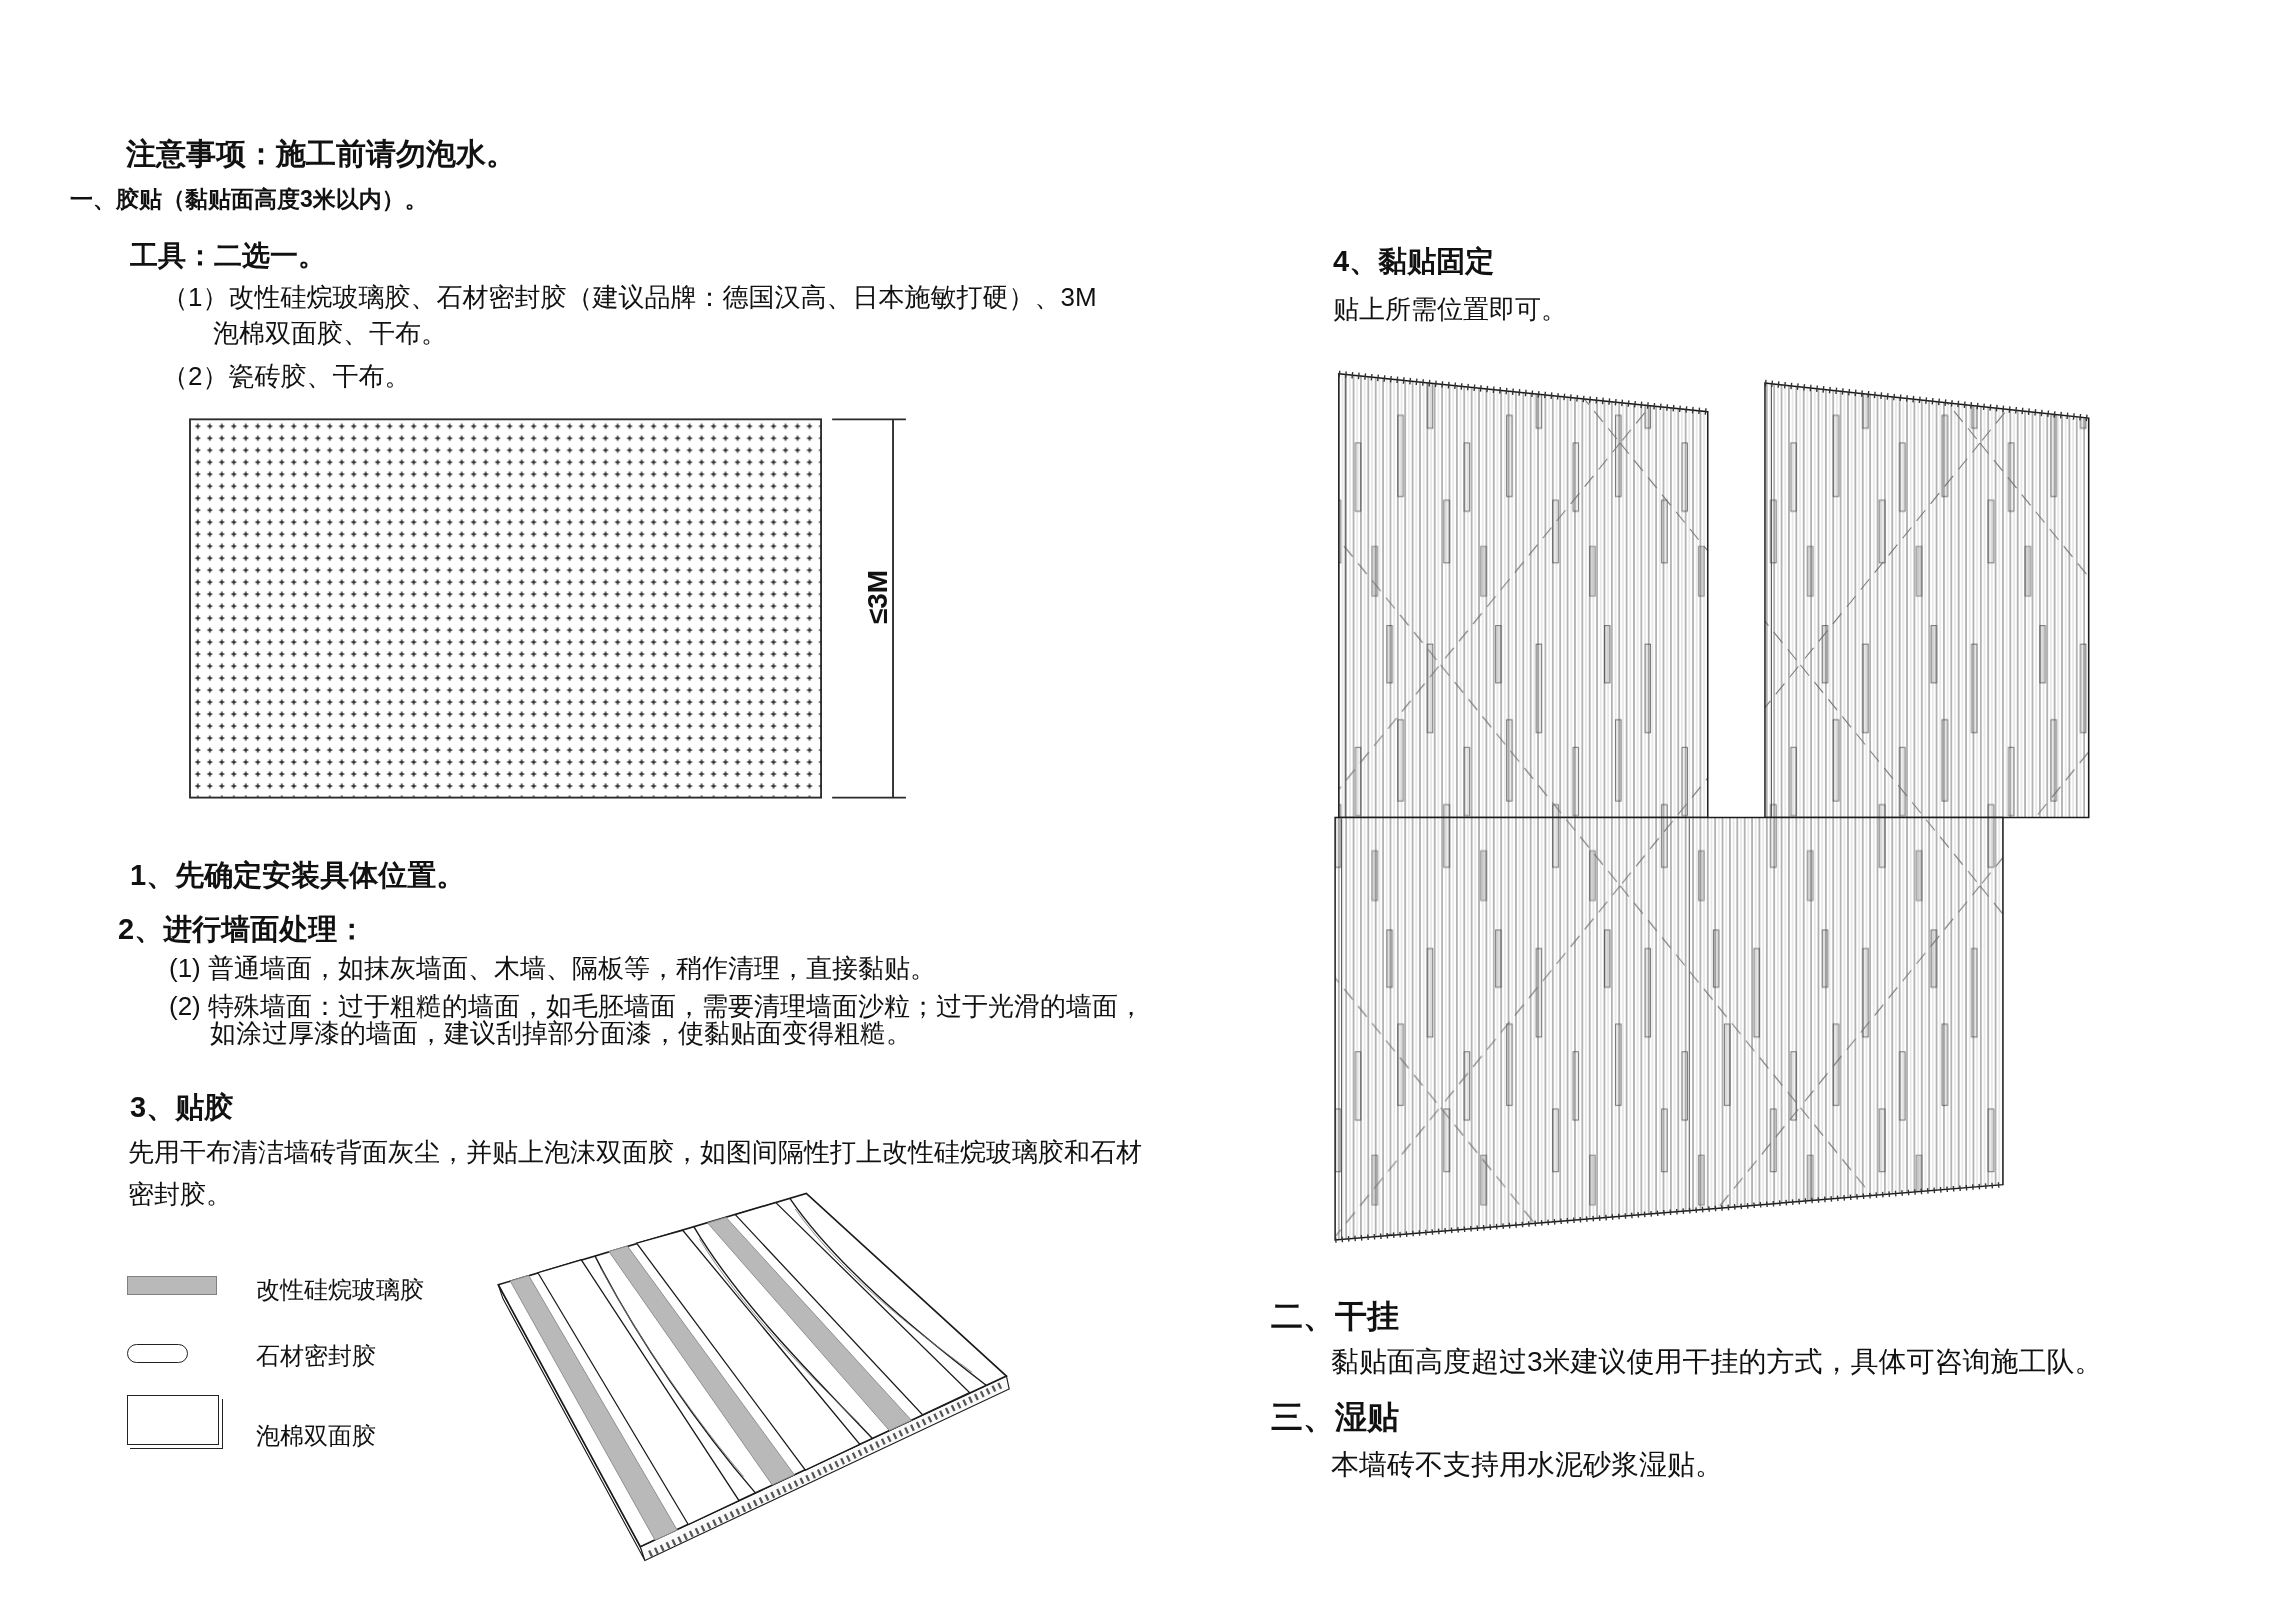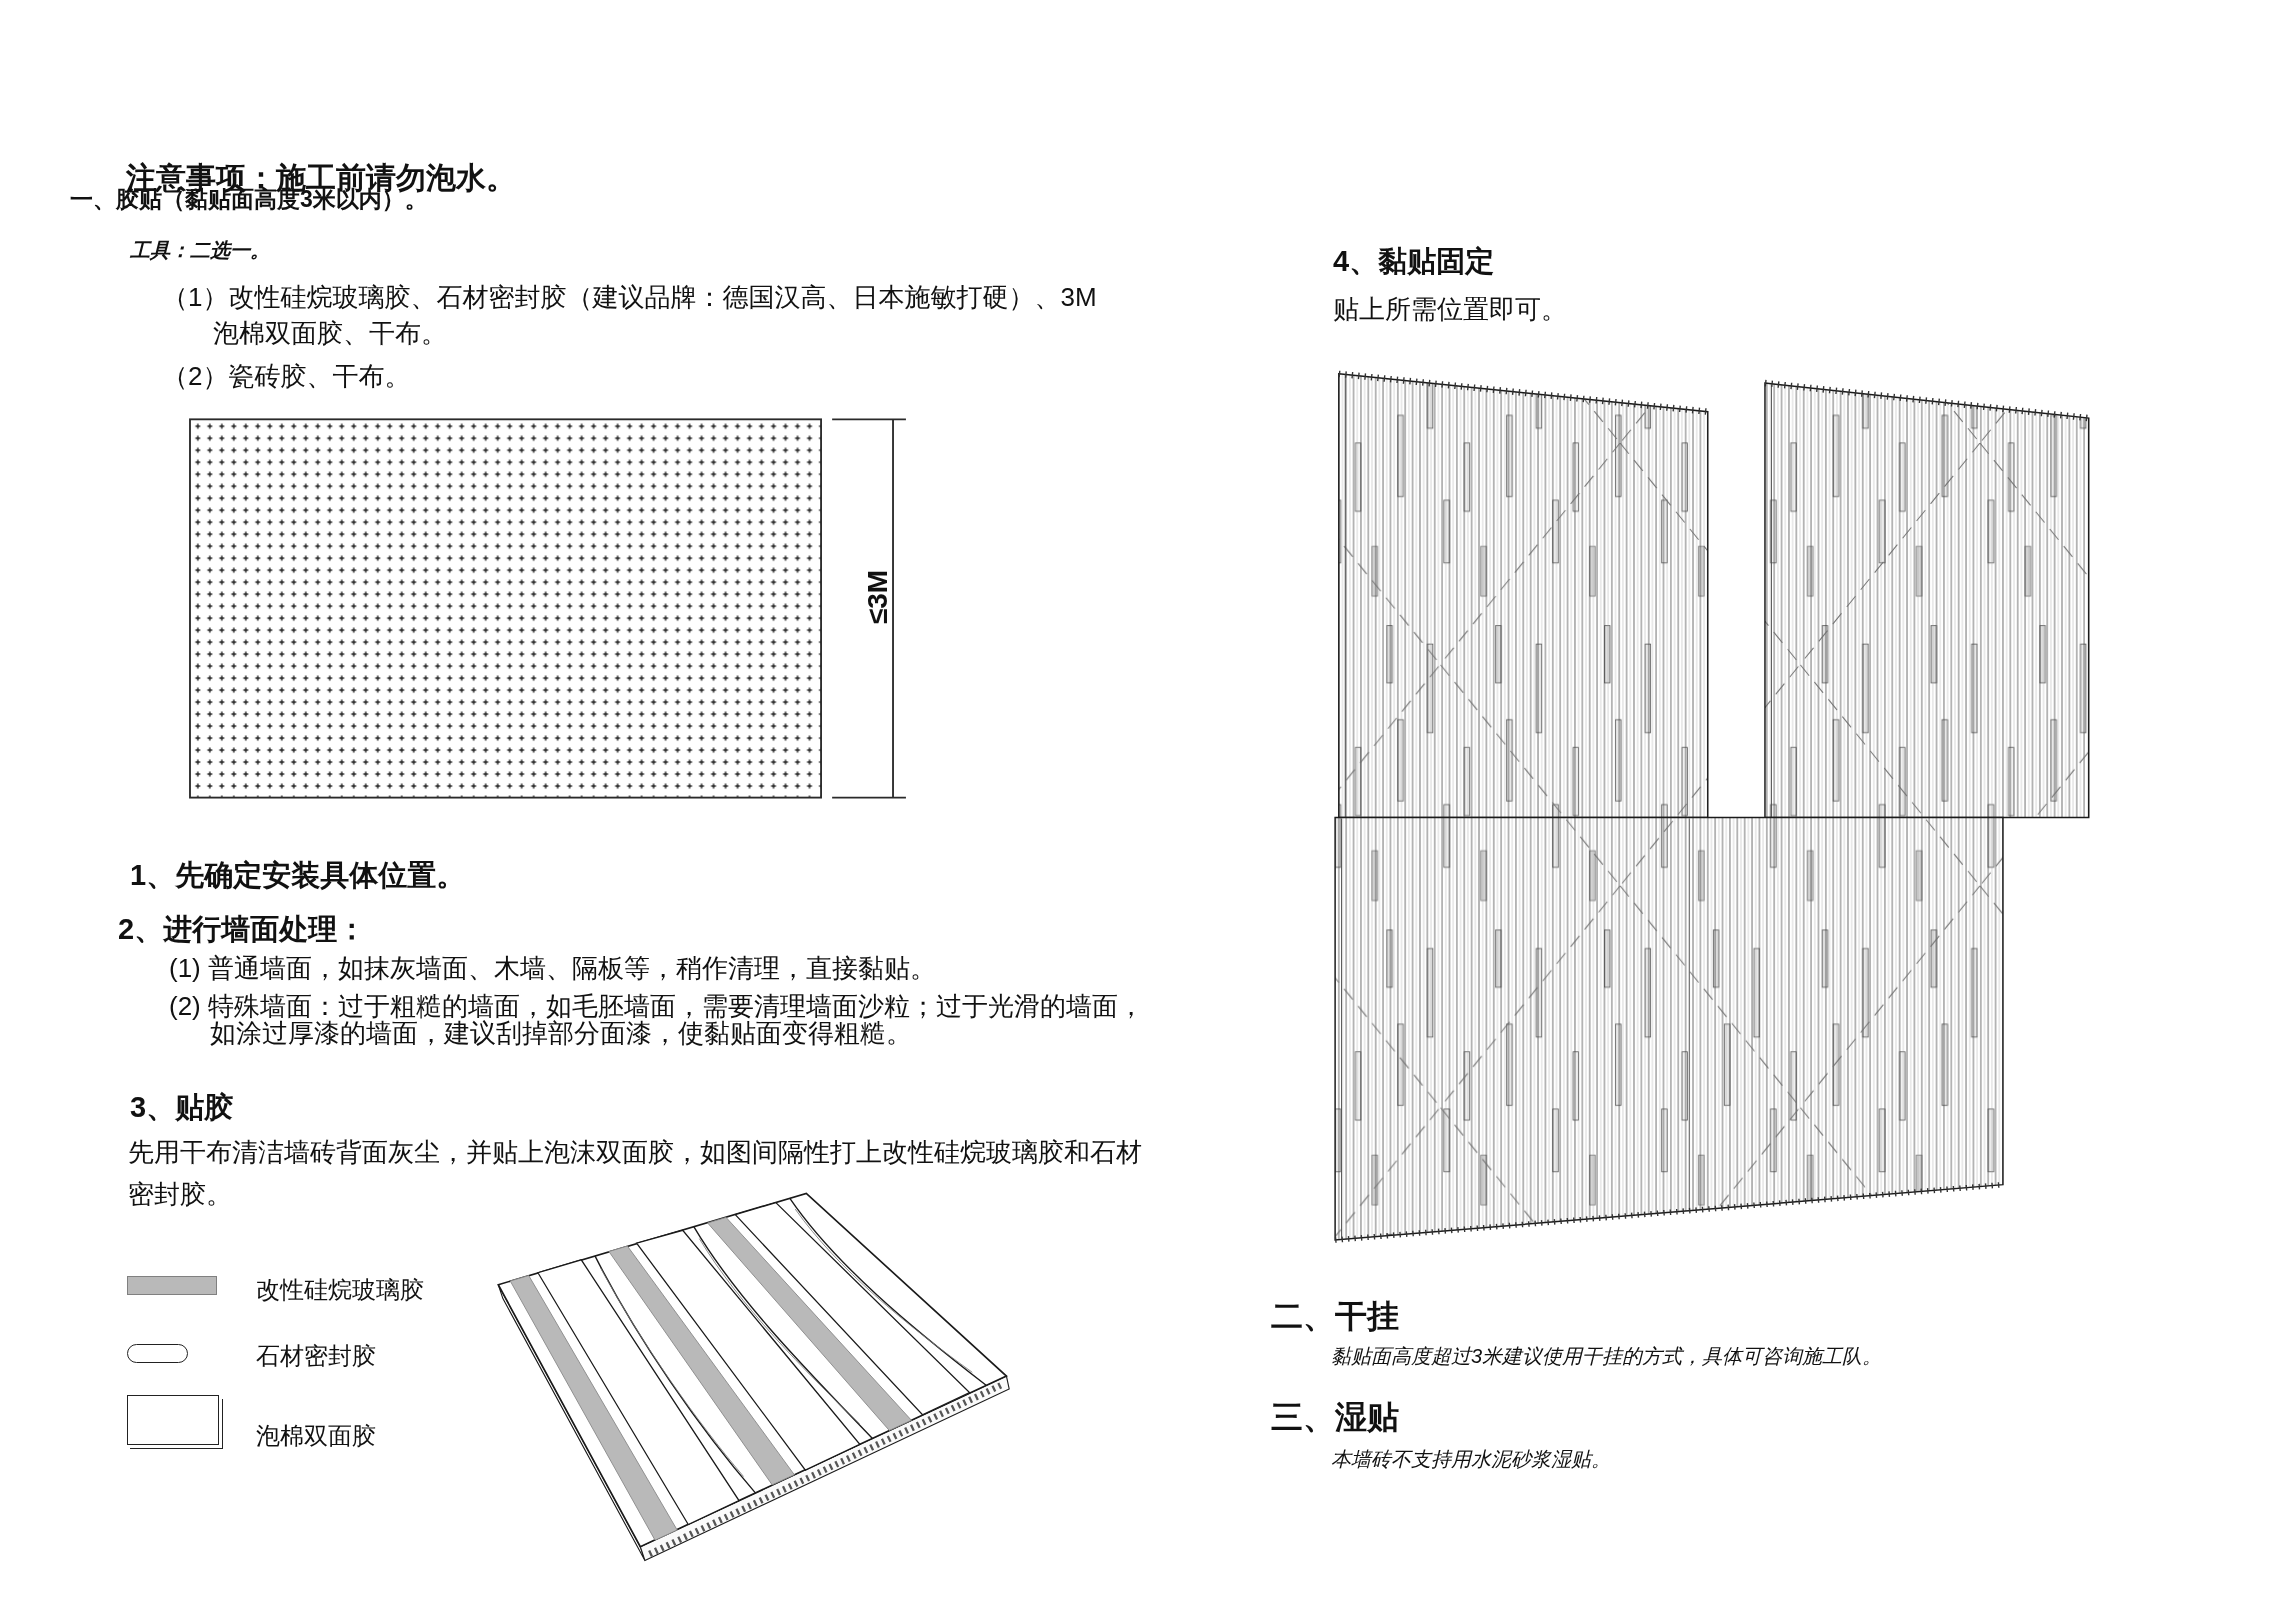--- a/index.html
+++ b/index.html
@@ -10,21 +10,21 @@
   }
   .t{position:absolute;white-space:nowrap;line-height:1.25;color:#111;}
   .w700{font-weight:700;}
   .w600{font-weight:600;}
   .w500{font-weight:500;}
   .w400{font-weight:400;}
   .s37{font-size:23px;}
   .s35{font-size:32px;}
   .s33{font-size:30px;}
   .s31{font-size:29px;}
-  .s30{font-size:20px;font-style:italic;}
+  .s30{font-size:28px;}
   .s28{font-size:26px;}
   .s26{font-size:24px;}
   .dim-label{
     position:absolute;left:835px;top:581px;width:85px;text-align:center;
     font-size:28px;font-weight:600;transform:rotate(-90deg);
   }
   .legend-swatch-gray{
     position:absolute;left:127px;top:1276px;width:90px;height:19.4px;
     background:#b9b9b9;border:1.8px solid #808080;box-sizing:border-box;
   }
@@ -42,21 +42,21 @@
   }
   .legend-box-edge-b{
     position:absolute;left:130px;top:1448px;width:92px;height:0;
     border-top:1.8px solid #222;
   }
   svg{position:absolute;}
 </style>
 </head>
 <body>
 
-<div class="t s33 w700" style="left:126px;top:135px;margin-top:24px;">注意事项：施工前请勿泡水。</div>
+<div class="t s33 w700" style="left:126px;top:135px;">注意事项：施工前请勿泡水。</div>
 <div class="t s37 w700" style="left:70px;top:185px;">一、胶贴（黏贴面高度3米以内）。</div>
 <div class="t s30 w600" style="left:130px;top:238px;">工具：二选一。</div>
 <div class="t s28 w400" style="left:162px;top:281px;">（1）改性硅烷玻璃胶、石材密封胶（建议品牌：德国汉高、日本施敏打硬）、3M</div>
 <div class="t s28 w400" style="left:213px;top:317px;">泡棉双面胶、干布。</div>
 <div class="t s28 w400" style="left:162px;top:360px;">（2）瓷砖胶、干布。</div>
 
 <svg style="left:166px;top:397px;" width="775" height="434" viewBox="180 430 840 470">
   <defs>
     <pattern id="dotgrid" width="13" height="13" patternUnits="userSpaceOnUse">
       <path d="M6.5,4.4 V8.6 M4.4,6.5 H8.6" stroke="#222" stroke-width="1.5" stroke-linecap="round"></path>

